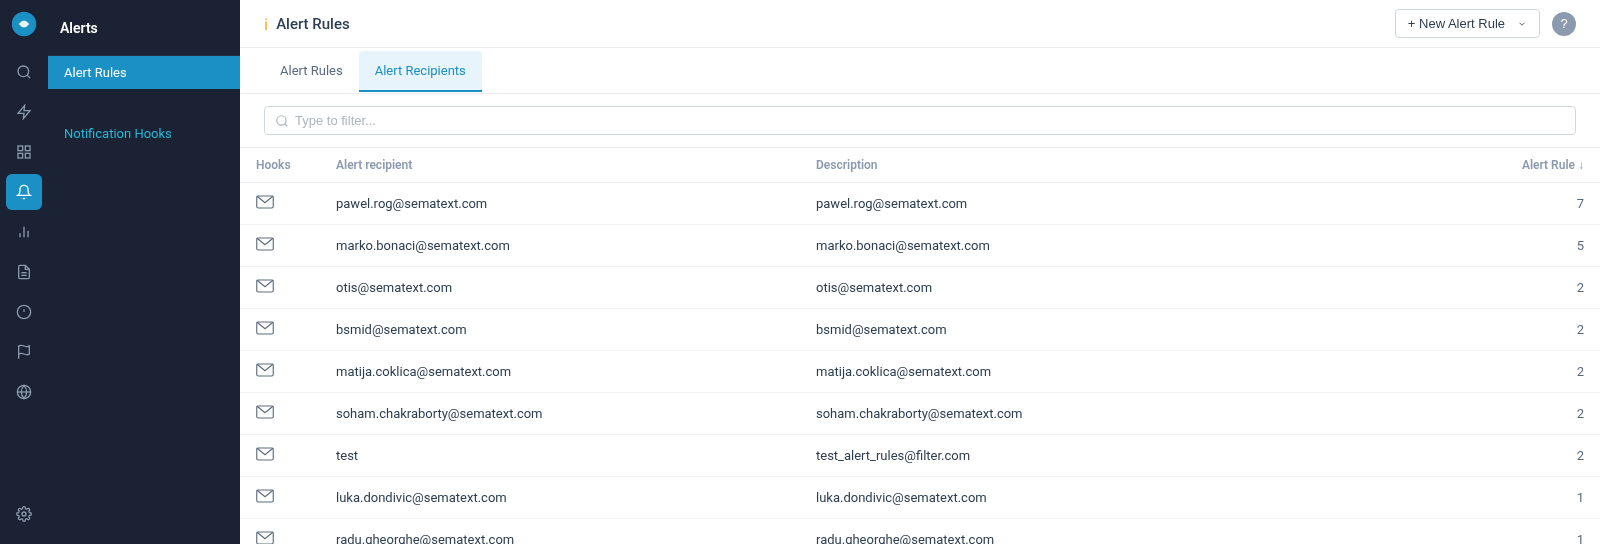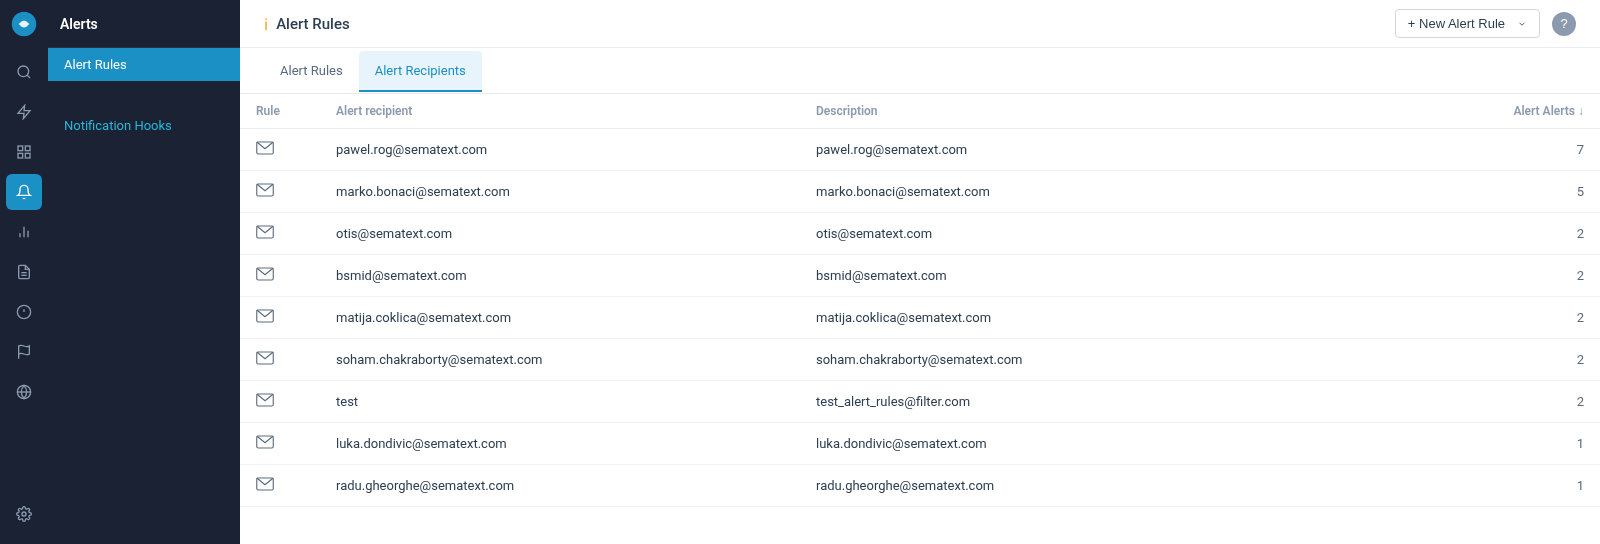--- a/index.html
+++ b/index.html
@@ -183,21 +183,21 @@
       background: #1a2233;
       display: flex;
       flex-direction: column;
       flex-shrink: 0;
       height: 100%;
     }
     .sidebar-header {
       display: flex;
       align-items: center;
       padding: 10px 12px;
-      height: 48px;
+      height: 56px;
       border-bottom: 1px solid #243044;
     }
     .sidebar-menu-item {
       display: flex;
       align-items: center;
       padding: 9px 16px;
       color: #c5cdd9;
       font-size: 13px;
       cursor: pointer;
     }
@@ -318,36 +318,45 @@
 
   <div class="tab-bar">
     <div class="tab">
       <span>Alert Rules</span>
     </div>
     <div class="tab active">
       <span>Alert Recipients</span>
     </div>
   </div>
 
+  <div class="filter-bar">
+    <div class="filter-input-wrap">
+      <svg class="search-icon-svg" width="14" height="14" viewBox="0 0 24 24" fill="none" stroke="currentColor" stroke-width="2">
+          <circle cx="11" cy="11" r="8"></circle>
+          <line x1="21" y1="21" x2="16.65" y2="16.65"></line>
+        </svg>
+      <input class="filter-input" type="text" placeholder="Type to filter..." style="">
+    </div>
+  </div>
 
   <div class="table-container">
     <table>
       <thead>
         <tr>
           <th class="col-type">
-            <span>Rule</span>
+            <span>Hooks</span>
           </th>
           <th class="col-recipient">
             <span>Alert recipient</span>
           </th>
           <th>
             <span>Description</span>
           </th>
           <th class="right">
-            <span>Alert Alerts ↓</span>
+            <span>Alert Rule ↓</span>
           </th>
         </tr>
       </thead>
       <tbody id="table-body">
       <tr>
     <td>
       <svg width="18" height="14" viewBox="0 0 24 18" fill="none" stroke="#5a6a7e" stroke-width="1.5">
                 <rect x="1" y="1" width="22" height="16" rx="2"></rect>
                 <polyline points="1,1 12,10 23,1"></polyline>
               </svg>

